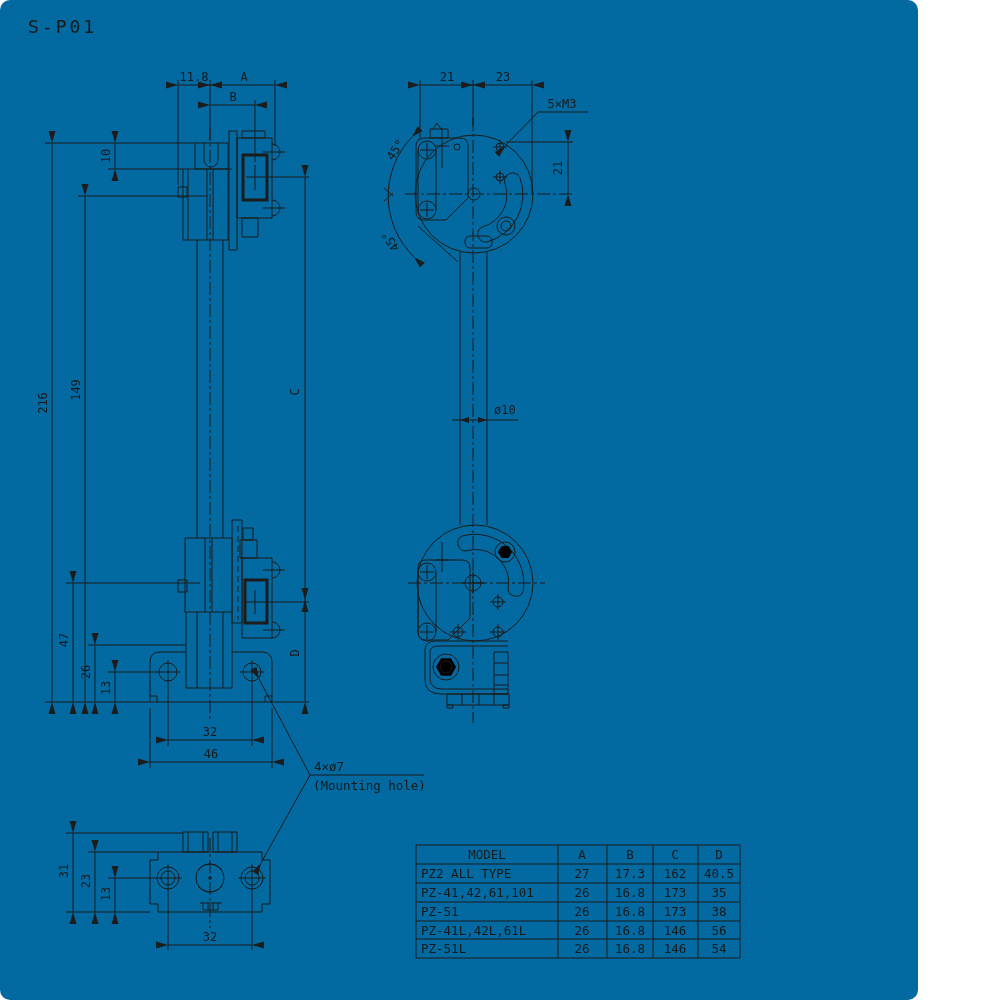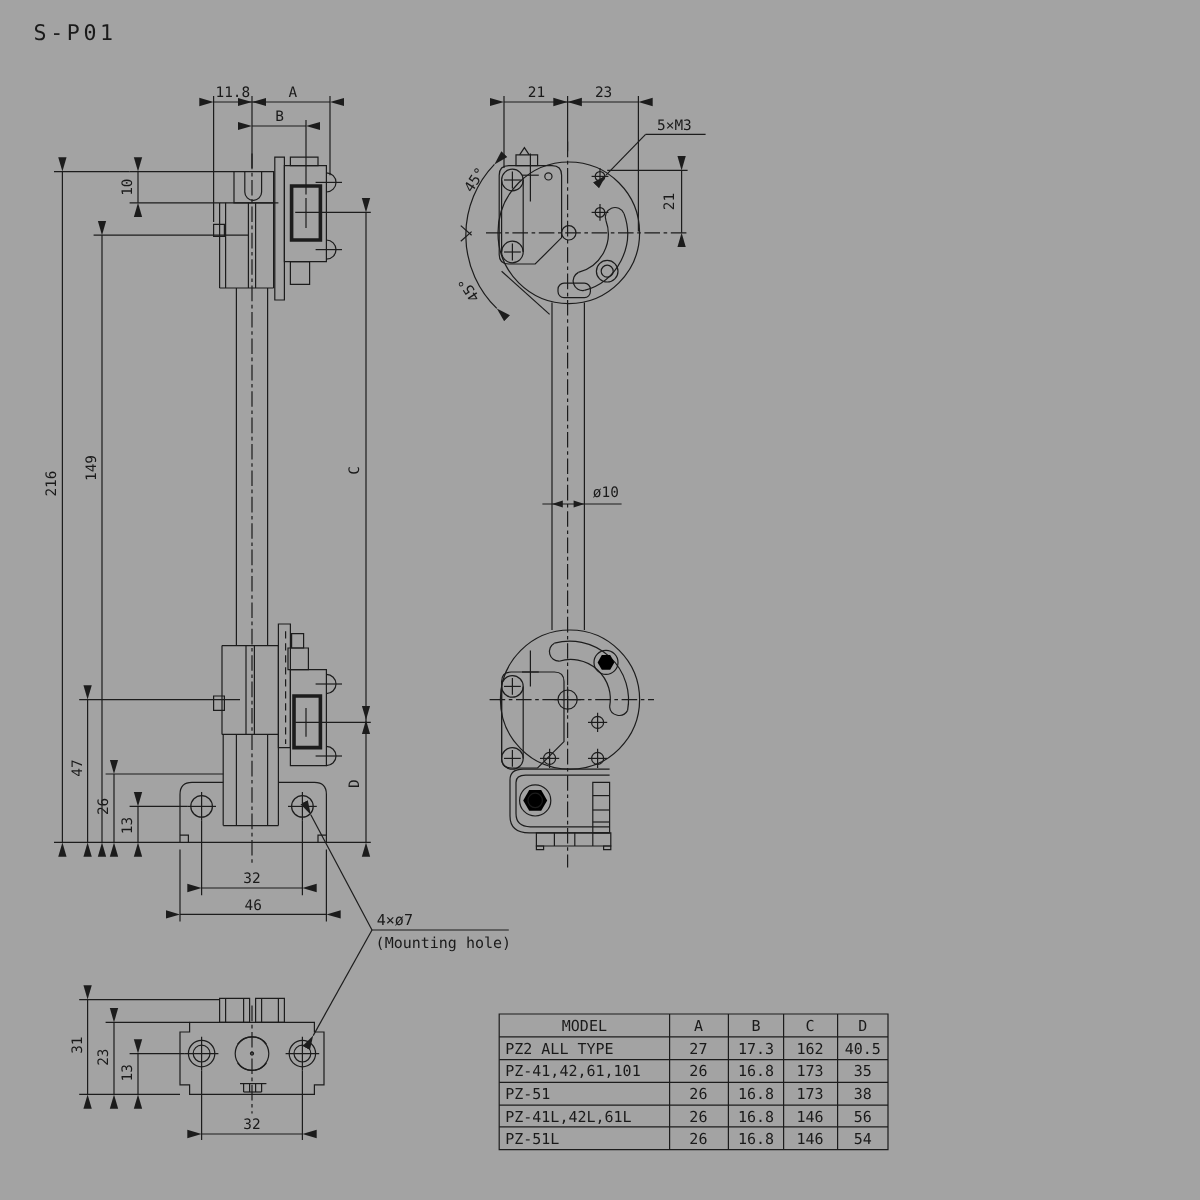--- a/index.html
+++ b/index.html
@@ -1,16 +1,16 @@
 <!DOCTYPE html>
 <html><head>
 <meta charset="utf-8">
 <style>
   html,body{margin:0;padding:0;background:#ffffff;}
-  .stage{position:relative;width:1000px;height:1000px;background:#a3a3a3;overflow:hidden;}
+  .stage{position:relative;width:918px;height:1000px;background:#0369a1;overflow:hidden;border-radius:10px;}
   svg{position:absolute;left:0;top:0;}
   svg *{vector-effect:non-scaling-stroke;}
   .ln line,.ln path,.ln circle,.ln rect,.ln polyline{stroke:#1c1c1c;stroke-width:1;fill:none;}
   .thick{stroke-width:3 !important;}
   .cl{stroke-dasharray:13 3 3 3;}
   .hid{stroke-dasharray:6 4;}
   .fillblk{fill:#1c1c1c;stroke:none;}
   text{font-family:"DejaVu Sans Mono","Liberation Mono",monospace;fill:#1a1a1a;stroke:none;}
   .dim{font-size:12px;}
   .tbl{font-size:12.5px;}

